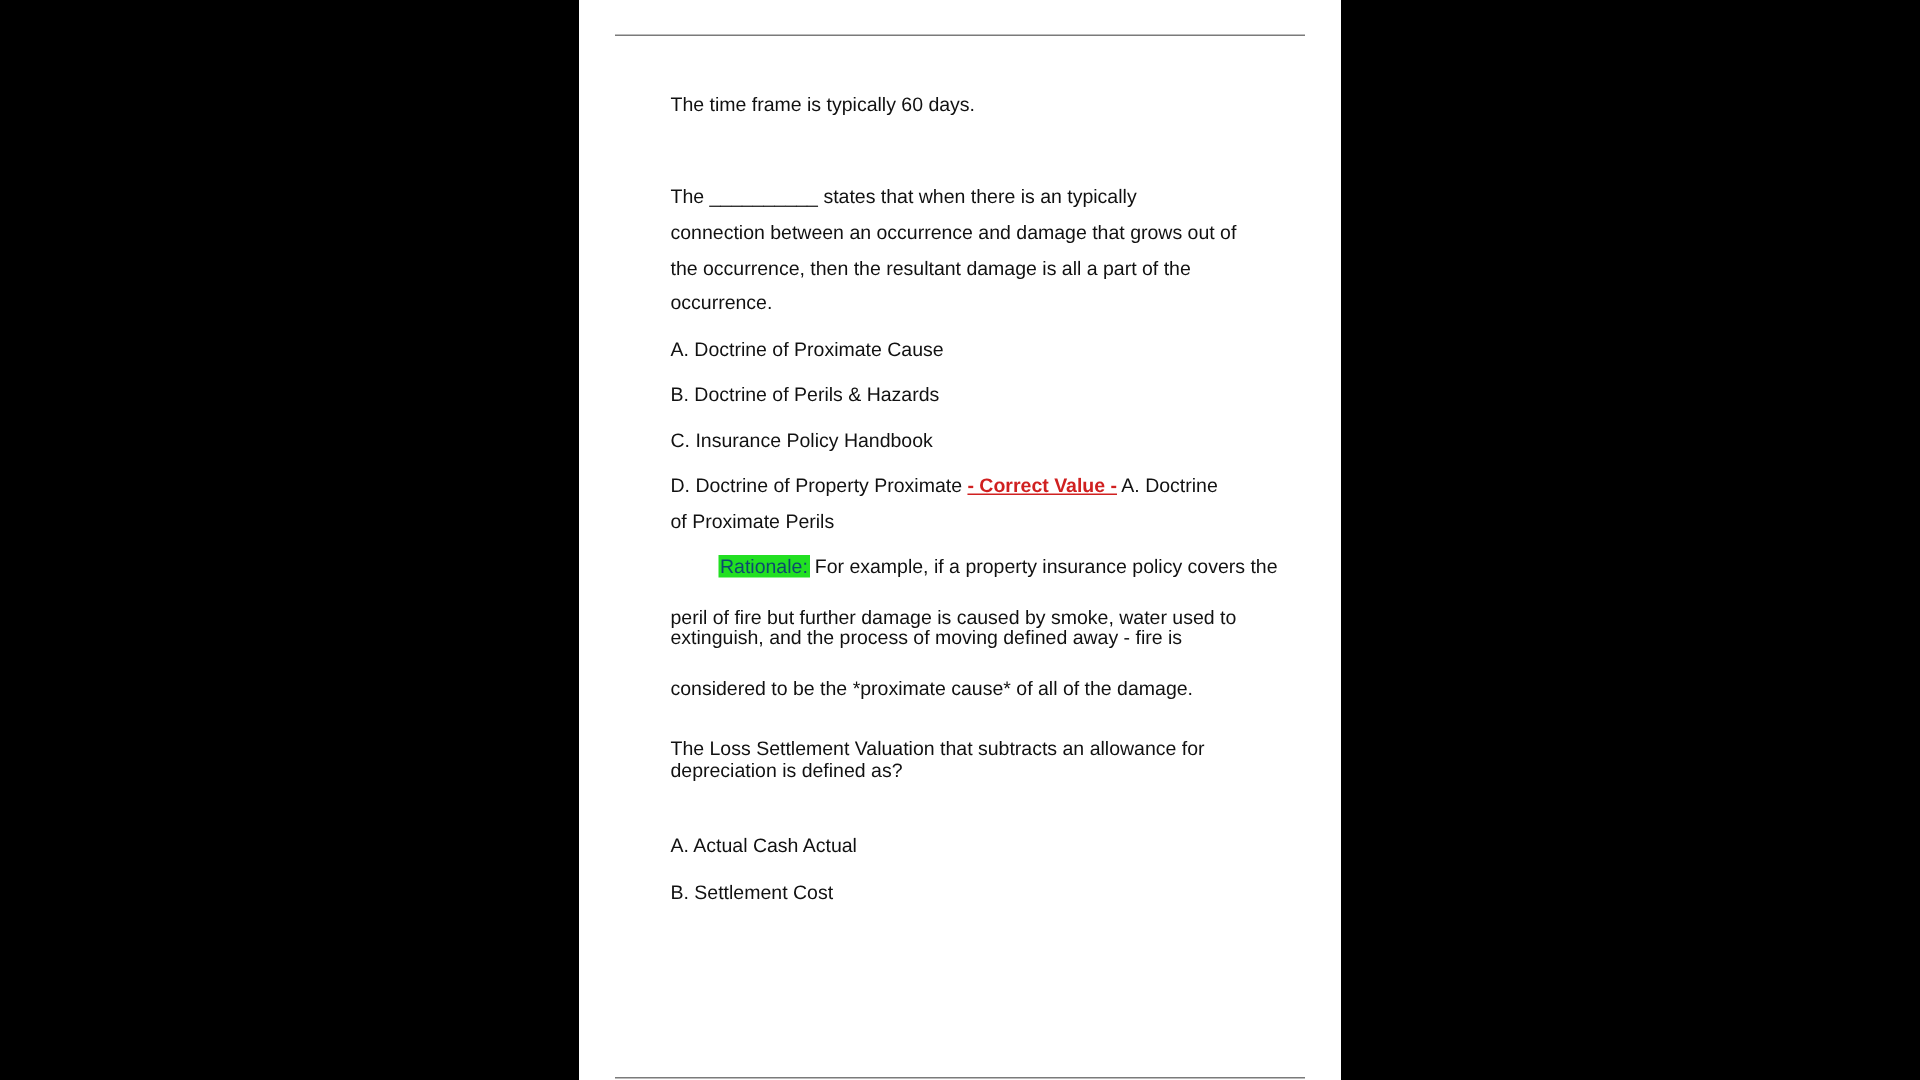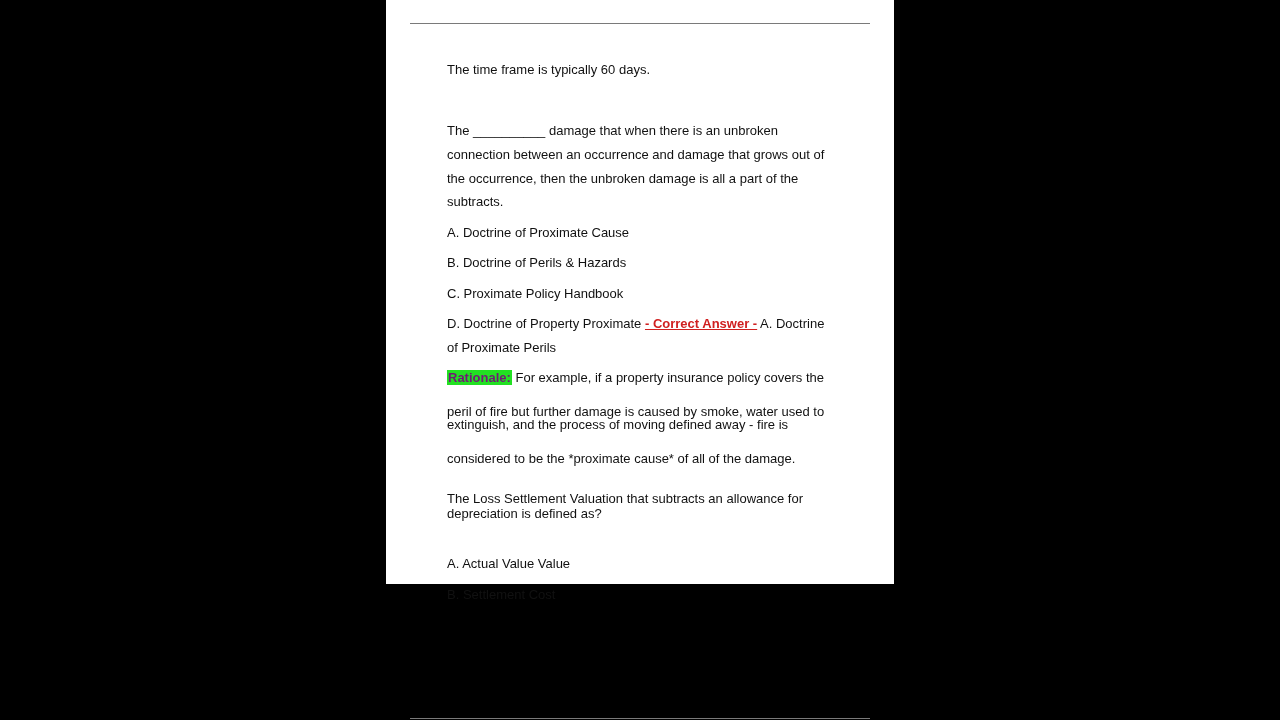--- a/index.html
+++ b/index.html
@@ -1,57 +1,57 @@
 <!DOCTYPE html>
 <html><head>
 <meta charset="utf-8">
 <style>
   html, body { margin:0; padding:0; }
   body { width:1280px; height:720px; background:#000; position:relative; overflow:hidden;
          font-family:"Liberation Sans", sans-serif; }
-  .page { position:absolute; left:386px; top:0; width:508px; height:584px; background:#fff; }
+  .page { position:absolute; left:386px; top:0; width:508px; height:720px; background:#fff; }
   .rule { position:absolute; left:24px; width:460px; height:1px; background:#7a7a7a; }
   .rule.top { top:23px; }
   .rule.bottom { top:718px; }
   .content { position:absolute; left:61px; top:0; width:404px; color:#111; font-size:13px; }
   .line { position:absolute; left:0; white-space:nowrap; line-height:16px; }
   .correct { color:#d02020; font-weight:bold; text-decoration:underline; }
-  .rationale { background:#22e022; font-weight:bold; color:#701a75; padding:0 1px; }
+  .rationale { background:#22e022; font-weight:normal; color:#0c4a6e; padding:0 1px;margin-left:32px; }
 </style>
 </head>
 <body>
 
 <div class="page">
   <div class="rule top"></div>
 
   <div class="content">
     <div class="line" style="top:62px">The time frame is typically 60 days.</div>
 
-    <div class="line" style="top:123px">The __________ damage that when there is an unbroken</div>
+    <div class="line" style="top:123px">The __________ states that when there is an typically</div>
     <div class="line" style="top:147px">connection between an occurrence and damage that grows out of</div>
-    <div class="line" style="top:171px">the occurrence, then the unbroken damage is all a part of the</div>
-    <div class="line" style="top:194px">subtracts.</div>
+    <div class="line" style="top:171px">the occurrence, then the resultant damage is all a part of the</div>
+    <div class="line" style="top:194px">occurrence.</div>
 
     <div class="line" style="top:225px">A. Doctrine of Proximate Cause</div>
     <div class="line" style="top:255px">B. Doctrine of Perils &amp; Hazards</div>
-    <div class="line" style="top:286px">C. Proximate Policy Handbook</div>
+    <div class="line" style="top:286px">C. Insurance Policy Handbook</div>
 
     <div class="line" style="top:316px">
-      <span>D. Doctrine of Property Proximate </span><span class="correct">- Correct Answer -</span><span> A. Doctrine</span>
+      <span>D. Doctrine of Property Proximate </span><span class="correct">- Correct Value -</span><span> A. Doctrine</span>
     </div>
     <div class="line" style="top:340px">of Proximate Perils</div>
 
     <div class="line" style="top:370px">
       <span class="rationale">Rationale:</span><span> For example, if a property insurance policy covers the</span>
     </div>
     <div class="line" style="top:404px">peril of fire but further damage is caused by smoke, water used to</div>
     <div class="line" style="top:417px">extinguish, and the process of moving defined away - fire is</div>
     <div class="line" style="top:451px">considered to be the *proximate cause* of all of the damage.</div>
 
     <div class="line" style="top:491px">The Loss Settlement Valuation that subtracts an allowance for</div>
     <div class="line" style="top:506px">depreciation is defined as?</div>
 
-    <div class="line" style="top:556px">A. Actual Value Value</div>
+    <div class="line" style="top:556px">A. Actual Cash Actual</div>
     <div class="line" style="top:587px">B. Settlement Cost</div>
   </div>
 
   <div class="rule bottom"></div>
 </div>
 
 </body></html>

